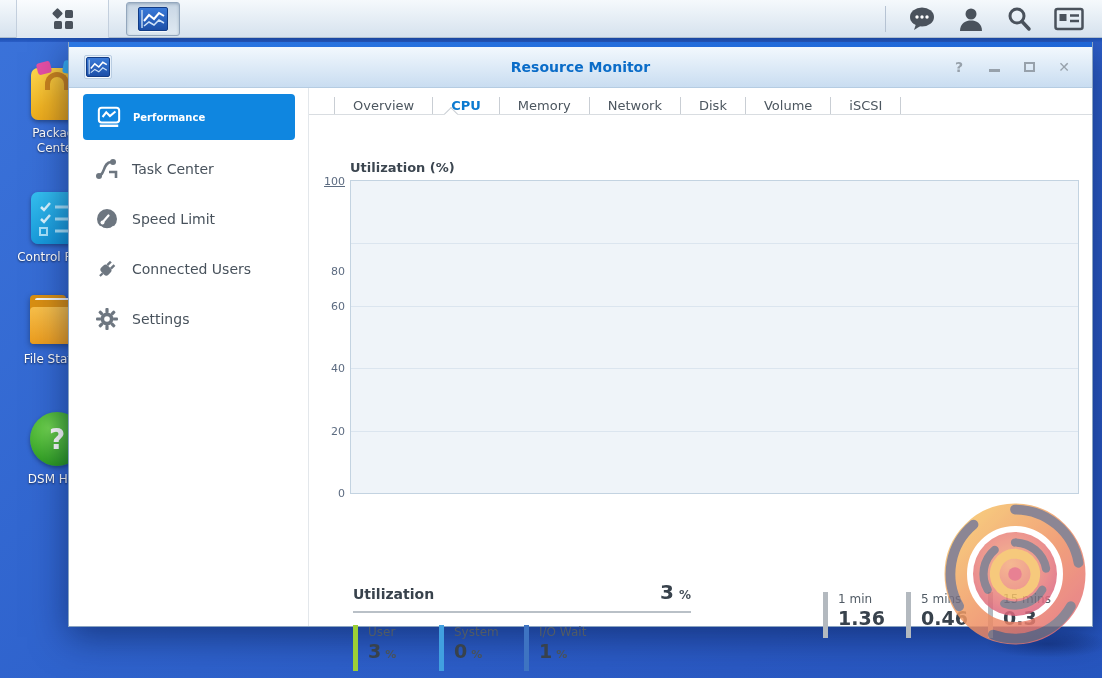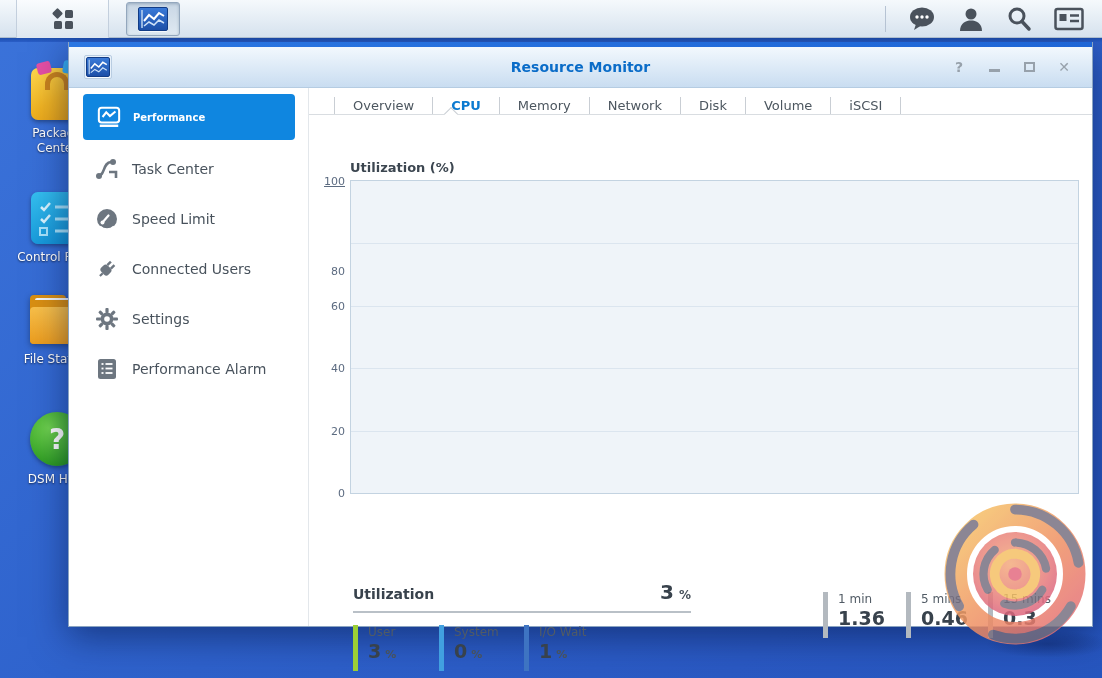--- a/index.html
+++ b/index.html
@@ -302,34 +302,20 @@
                   <rect x="10.4" y="1" width="3.2" height="5" rx="1" transform="rotate(45 12 12)"></rect>
                   <rect x="10.4" y="18" width="3.2" height="5" rx="1" transform="rotate(45 12 12)"></rect>
                   <rect x="1" y="10.4" width="5" height="3.2" rx="1" transform="rotate(45 12 12)"></rect>
                   <rect x="18" y="10.4" width="5" height="3.2" rx="1" transform="rotate(45 12 12)"></rect>
                 </g>
               </g>
               <circle cx="12" cy="12" r="2.8" fill="#fff"></circle>
             </svg>
           </span>
           <span class="lbl">Settings</span>
-        </div>
-        <div class="side-item">
-          <span class="sico">
-            <svg width="24" height="24" viewBox="0 0 24 24">
-              <rect x="3" y="2" width="18" height="20" rx="2.5" fill="#6d7680"></rect>
-              <line x1="6.5" y1="7" x2="8.5" y2="7" stroke="#fff" stroke-width="1.8"></line>
-              <line x1="10.5" y1="7" x2="17.5" y2="7" stroke="#fff" stroke-width="1.8"></line>
-              <line x1="6.5" y1="11.5" x2="8.5" y2="11.5" stroke="#fff" stroke-width="1.8"></line>
-              <line x1="10.5" y1="11.5" x2="17.5" y2="11.5" stroke="#fff" stroke-width="1.8"></line>
-              <line x1="6.5" y1="16" x2="8.5" y2="16" stroke="#fff" stroke-width="1.8"></line>
-              <line x1="10.5" y1="16" x2="17.5" y2="16" stroke="#fff" stroke-width="1.8"></line>
-            </svg>
-          </span>
-          <span class="lbl">Performance Alarm</span>
         </div>
       </div>
 
       <div class="content">
         <div class="tabs">
           <span class="tab-div"></span>
           <span class="tab">Overview</span>
           <span class="tab-div"></span>
           <span class="tab active">CPU</span>
           <span class="tab-div"></span>

